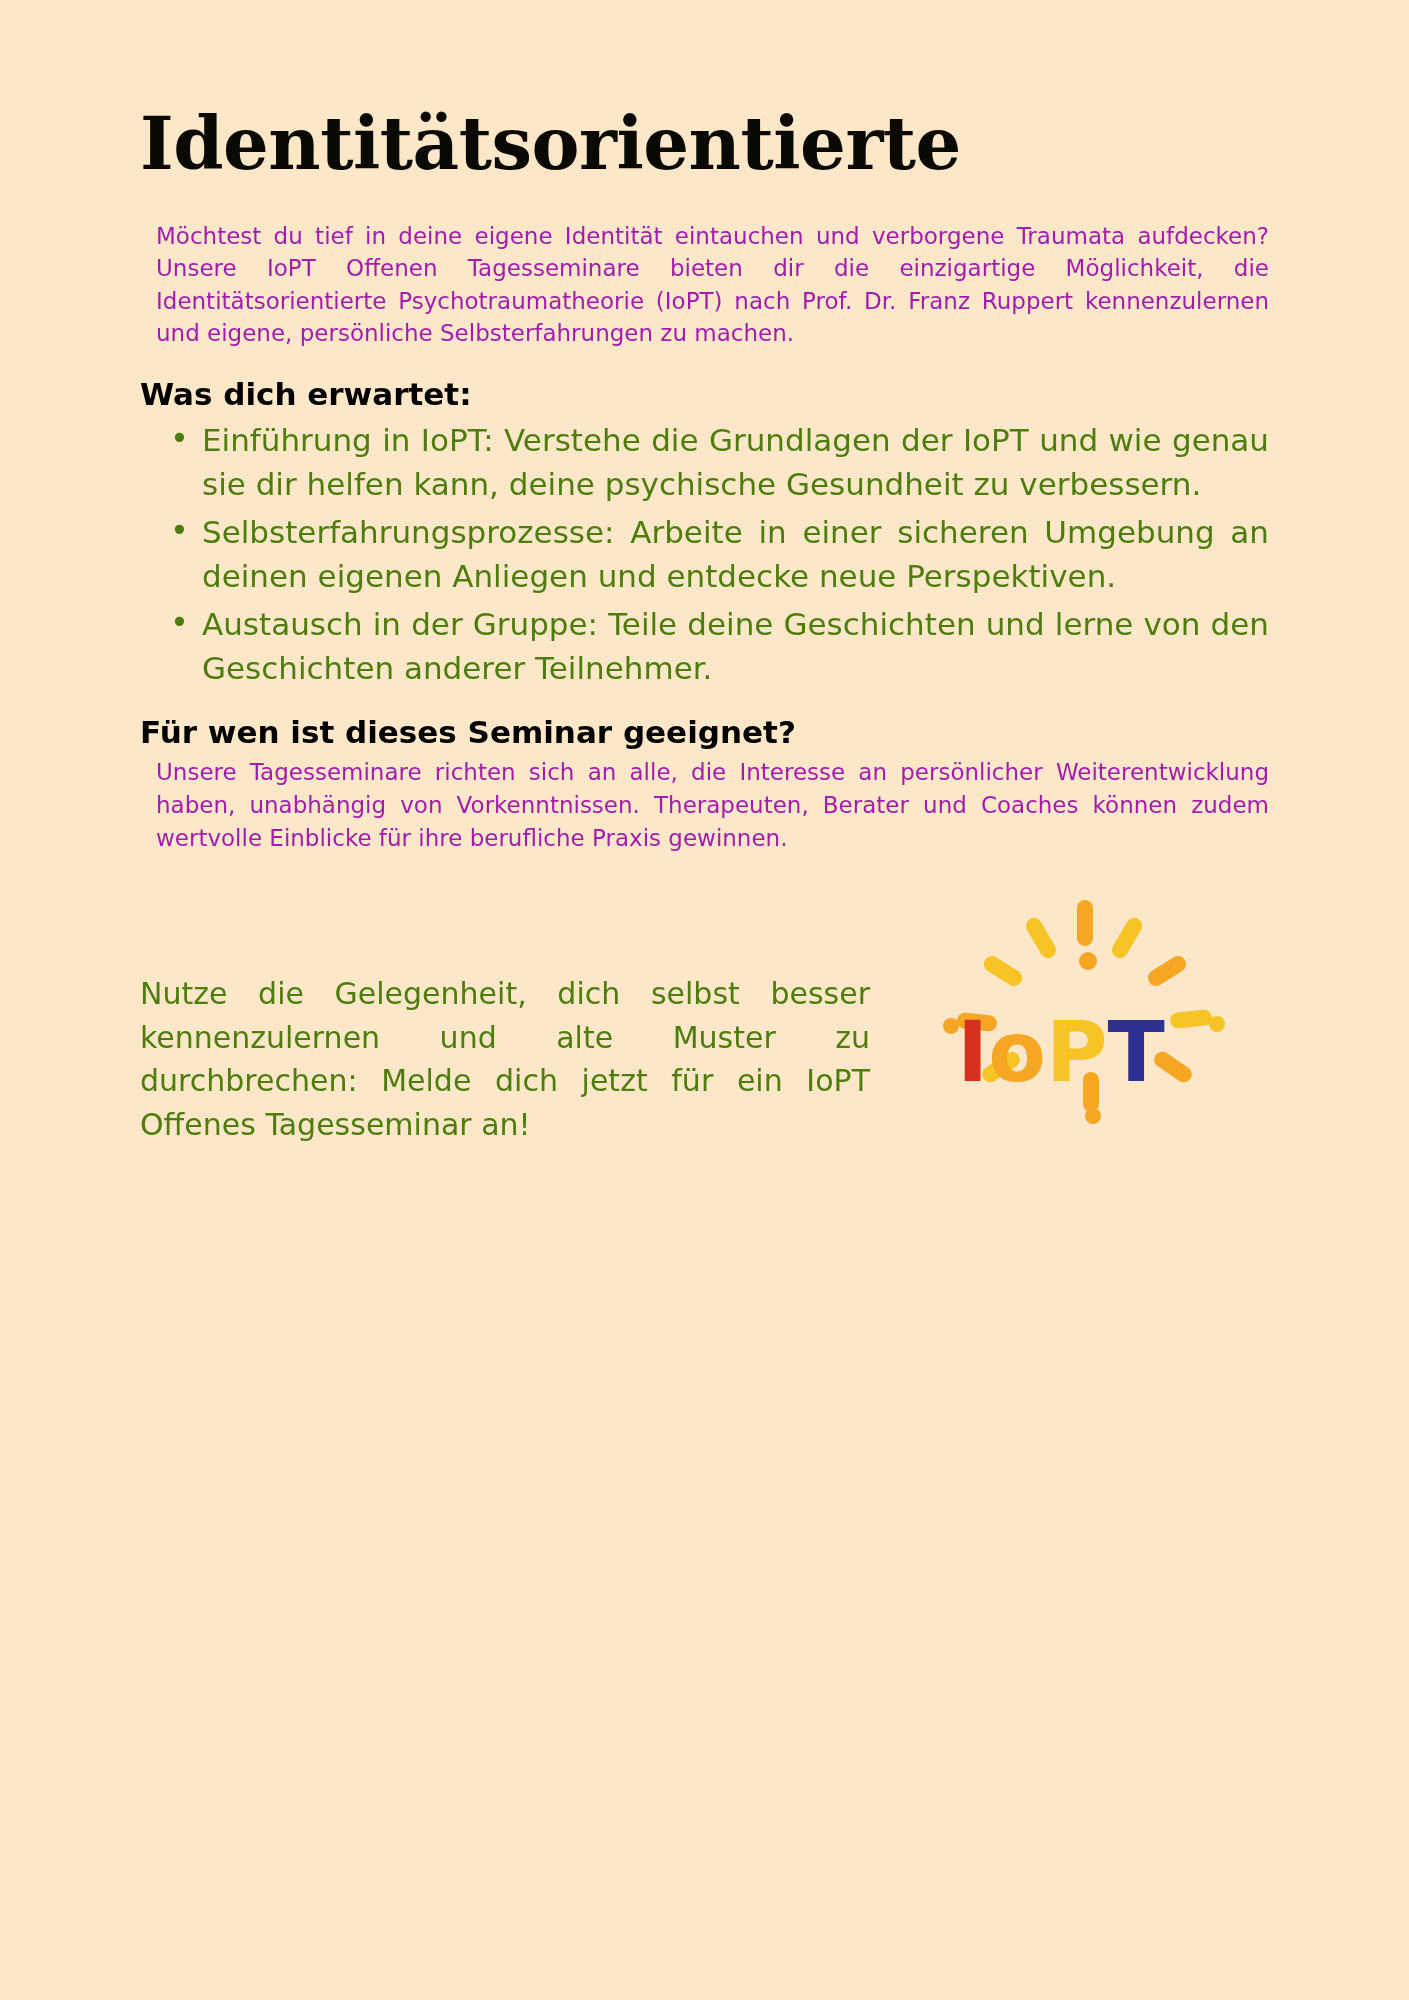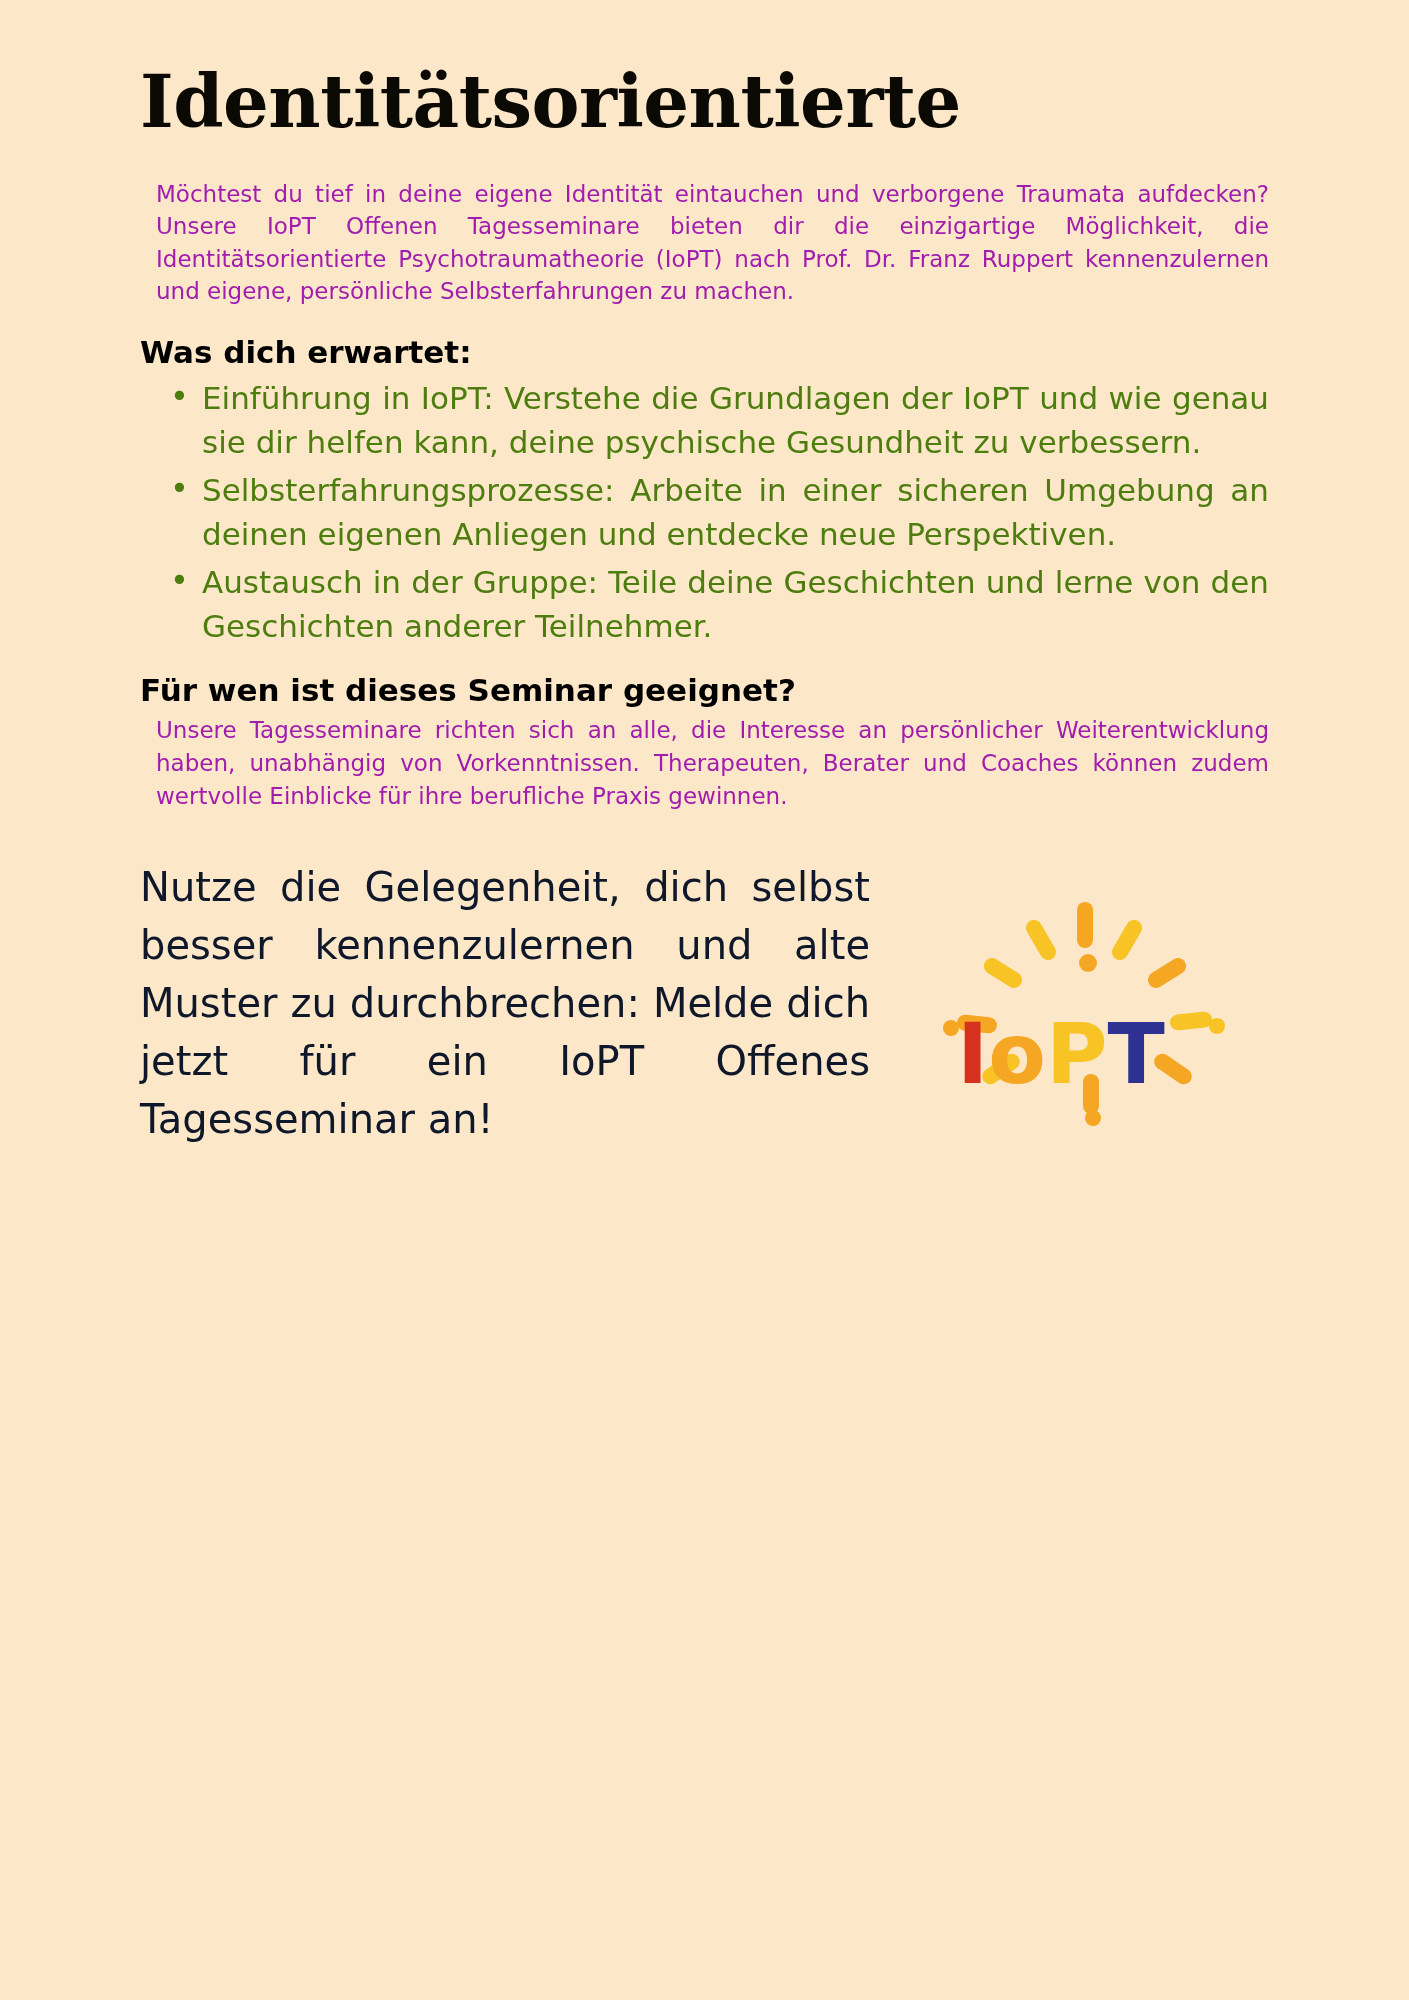--- a/index.html
+++ b/index.html
@@ -12,21 +12,21 @@
     background: #FCE8C8;
     font-family: "DejaVu Sans", sans-serif;
     color: #16120c;
     overflow: hidden;
   }
   .page {
     position: relative;
     width: 1409px;
     height: 2000px;
     box-sizing: border-box;
-    padding: 60px 140px 0 140px;
+    padding: 102px 140px 0 140px;
   }
   .title {
     font-family: "DejaVu Serif", serif;
     font-weight: bold;
     font-size: 72px;
     line-height: 1.16;
     letter-spacing: -0.5px;
     color: #0b0903;
     margin: 0 0 34px 0;
     max-width: 1120px;
@@ -71,25 +71,25 @@
     font-size: 32px;
     line-height: 1.42;
   }
   .bottom-wrap {
     display: flex;
     align-items: flex-end;
     justify-content: space-between;
     margin-top: 46px;
   }
   .bottom-text {
-    font-size: 40px;
+    font-size: 30px;
     line-height: 1.45;
     text-align: justify;
     width: 730px;
-    color: #0f172a;
+    color: #4d7c0f;
     margin: 0;
   }
   .logo {
     position: relative;
     width: 330px;
     height: 230px;
     flex: 0 0 330px;
     margin-right: 6px;
     margin-bottom: 16px;
   }

